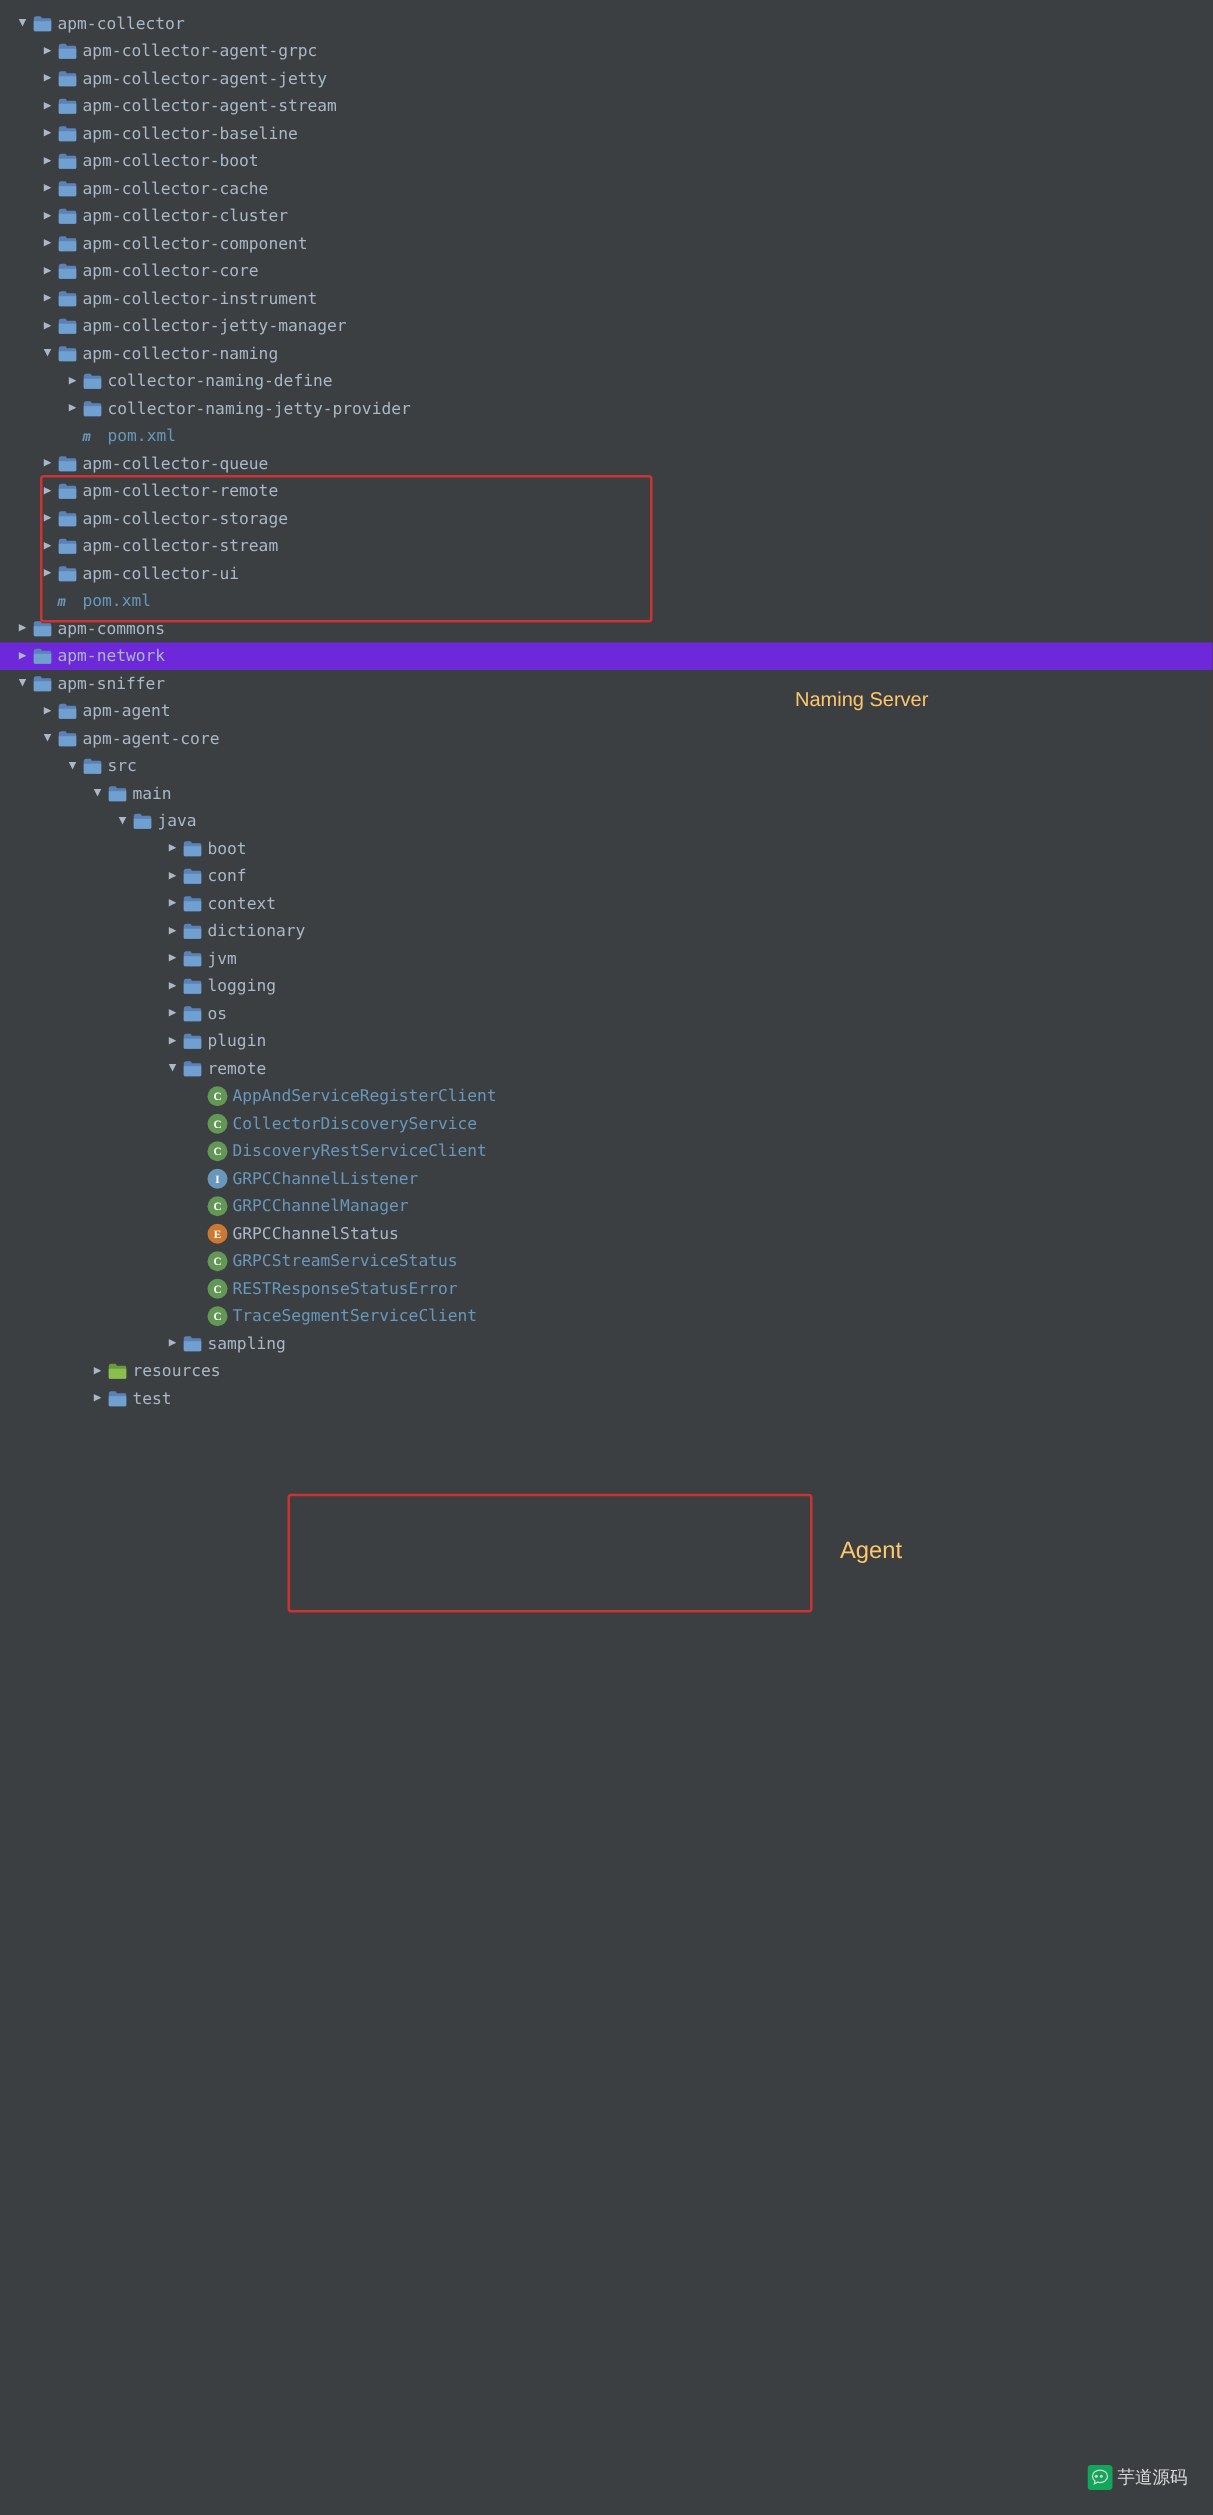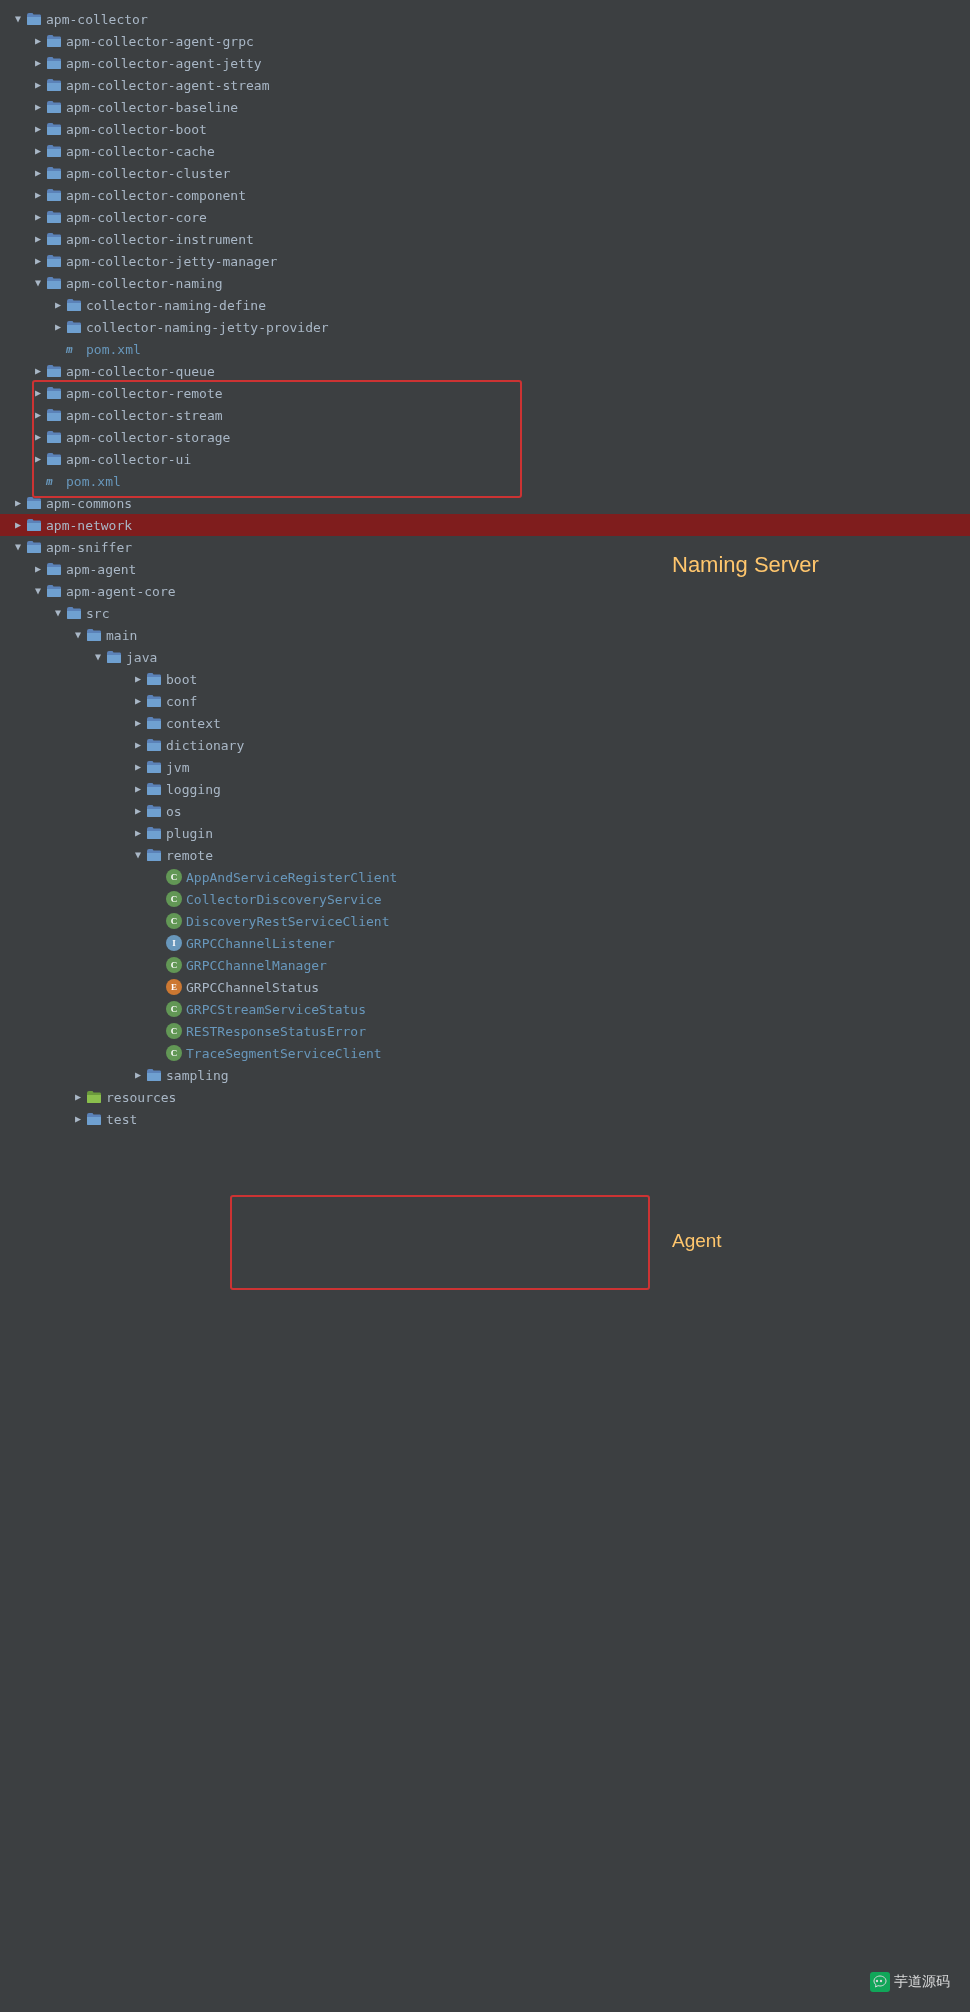--- a/index.html
+++ b/index.html
@@ -23,21 +23,21 @@
       display: flex;
       align-items: center;
       height: 22px;
       padding-left: 0;
       white-space: nowrap;
       cursor: pointer;
       position: relative;
     }
 
     .tree-item.selected {
-      background: #7f1d1d;
+      background: #6d28d9;
     }
 
     .indent { display: inline-block; }
 
     .arrow {
       display: inline-block;
       width: 16px;
       height: 16px;
       text-align: center;
       line-height: 16px;
@@ -319,32 +319,32 @@
     </div>
     <div class="tree-item">
       <span class="indent" style="width: 30px;"></span>
       <span class="arrow collapsed"></span>
       <span class="folder-icon">
         <svg width="16" height="16" viewBox="0 0 16 16" fill="none">
     <path d="M1 4 Q1 2 3 2 L6.5 2 L7.5 3.5 L14 3.5 Q15 3.5 15 5 L15 13 Q15 14 14 14 L2 14 Q1 14 1 13Z" fill="#5b82b8"></path>
     <path d="M1 6 L15 6 L15 13 Q15 14 14 14 L2 14 Q1 14 1 13Z" fill="#6fa0d0"></path>
   </svg>
       </span>
+      <span class="item-label">apm-collector-storage</span>
+    </div>
+    <div class="tree-item">
+      <span class="indent" style="width: 30px;"></span>
+      <span class="arrow collapsed"></span>
+      <span class="folder-icon">
+        <svg width="16" height="16" viewBox="0 0 16 16" fill="none">
+    <path d="M1 4 Q1 2 3 2 L6.5 2 L7.5 3.5 L14 3.5 Q15 3.5 15 5 L15 13 Q15 14 14 14 L2 14 Q1 14 1 13Z" fill="#5b82b8"></path>
+    <path d="M1 6 L15 6 L15 13 Q15 14 14 14 L2 14 Q1 14 1 13Z" fill="#6fa0d0"></path>
+  </svg>
+      </span>
       <span class="item-label">apm-collector-stream</span>
-    </div>
-    <div class="tree-item">
-      <span class="indent" style="width: 30px;"></span>
-      <span class="arrow collapsed"></span>
-      <span class="folder-icon">
-        <svg width="16" height="16" viewBox="0 0 16 16" fill="none">
-    <path d="M1 4 Q1 2 3 2 L6.5 2 L7.5 3.5 L14 3.5 Q15 3.5 15 5 L15 13 Q15 14 14 14 L2 14 Q1 14 1 13Z" fill="#5b82b8"></path>
-    <path d="M1 6 L15 6 L15 13 Q15 14 14 14 L2 14 Q1 14 1 13Z" fill="#6fa0d0"></path>
-  </svg>
-      </span>
-      <span class="item-label">apm-collector-storage</span>
     </div>
     <div class="tree-item">
       <span class="indent" style="width: 30px;"></span>
       <span class="arrow collapsed"></span>
       <span class="folder-icon">
         <svg width="16" height="16" viewBox="0 0 16 16" fill="none">
     <path d="M1 4 Q1 2 3 2 L6.5 2 L7.5 3.5 L14 3.5 Q15 3.5 15 5 L15 13 Q15 14 14 14 L2 14 Q1 14 1 13Z" fill="#5b82b8"></path>
     <path d="M1 6 L15 6 L15 13 Q15 14 14 14 L2 14 Q1 14 1 13Z" fill="#6fa0d0"></path>
   </svg>
       </span>
@@ -627,21 +627,21 @@
     <path d="M1 4 Q1 2 3 2 L6.5 2 L7.5 3.5 L14 3.5 Q15 3.5 15 5 L15 13 Q15 14 14 14 L2 14 Q1 14 1 13Z" fill="#5b82b8"></path>
     <path d="M1 6 L15 6 L15 13 Q15 14 14 14 L2 14 Q1 14 1 13Z" fill="#6fa0d0"></path>
   </svg>
       </span>
       <span class="item-label">test</span>
     </div>
   </div>
 
 <div class="red-box" style="top: 380px; left: 32px; width: 490px; height: 118px;"></div>
 
-<div class="annotation-label" style="top: 552px; left: 672px; font-size: 22px;">Naming Server</div>
+<div class="annotation-label" style="top: 552px; left: 636px; font-size: 16px;">Naming Server</div>
 
 <div class="red-box" style="top: 1195px; left: 230px; width: 420px; height: 95px;"></div>
 
 <div class="annotation-label" style="top: 1230px; left: 672px; font-size: 19px;">Agent</div>
 
 <div class="watermark">
   <div class="wechat-icon">
     <svg width="14" height="14" viewBox="0 0 14 14" fill="white">
       <circle cx="4" cy="6" r="1.2"></circle>
       <circle cx="8" cy="6" r="1.2"></circle>

